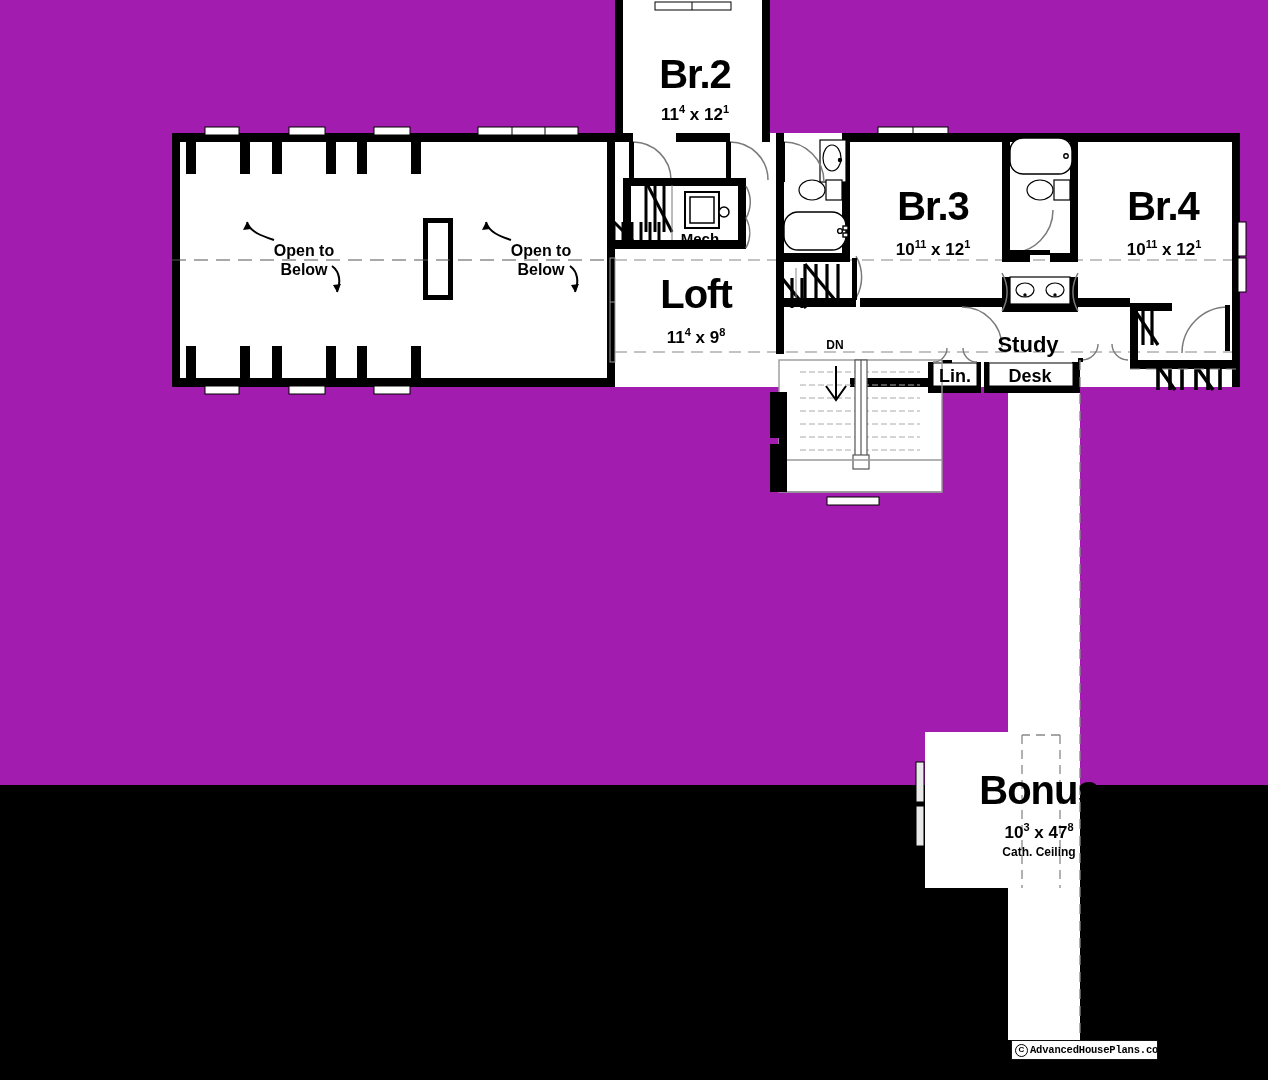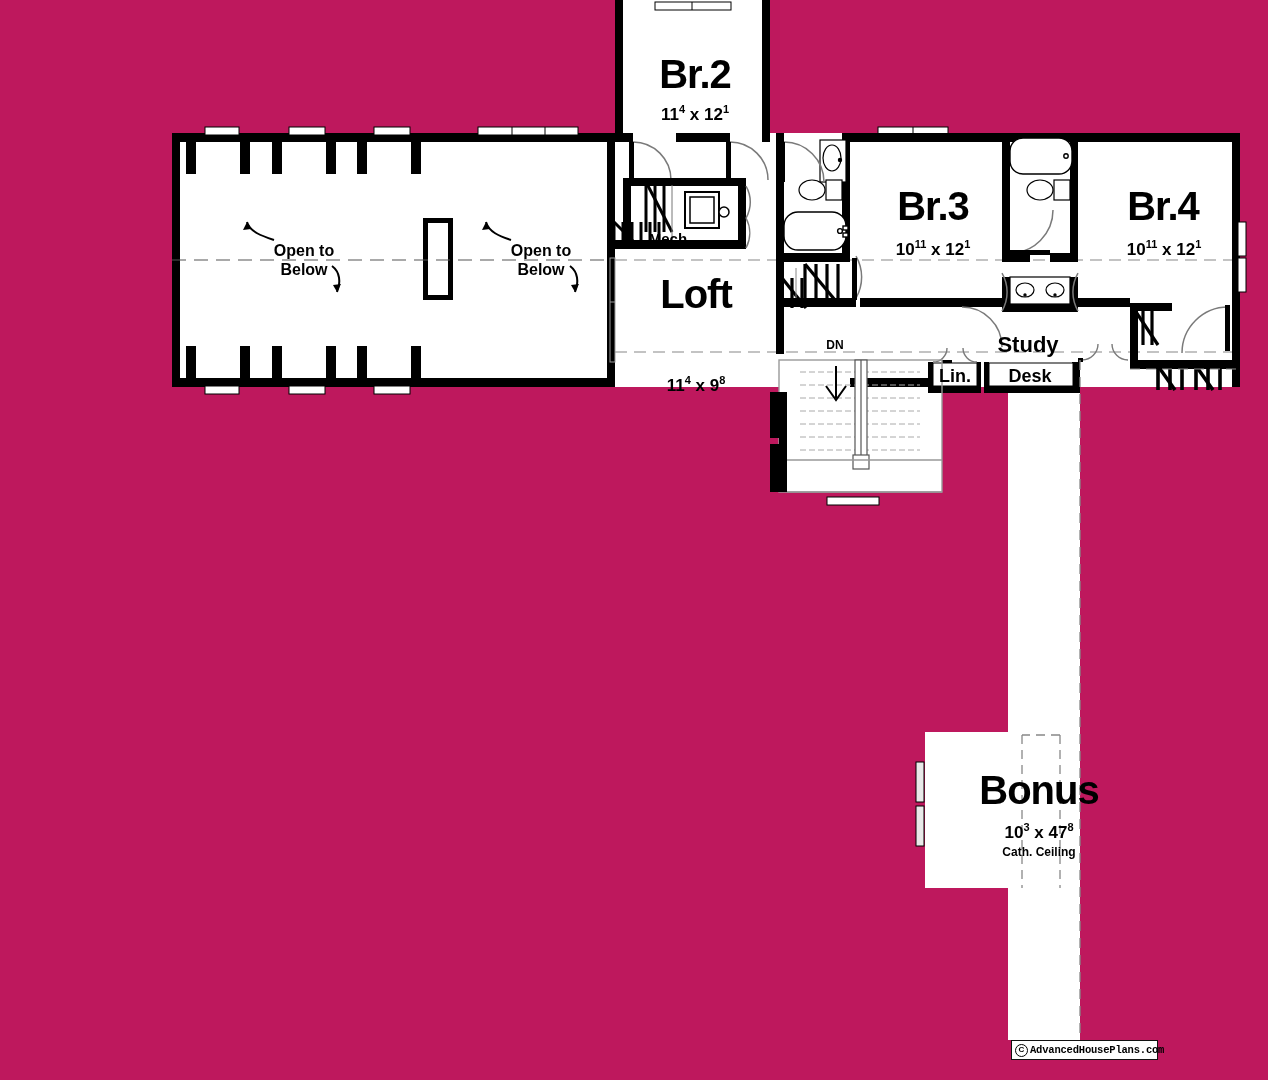--- a/index.html
+++ b/index.html
@@ -1,19 +1,19 @@
 <!DOCTYPE html>
 <html><head>
 <meta charset="utf-8">
 <title>Second Floor Plan</title>
 <style>
   html,body{margin:0;padding:0;background:#000;}
   body{width:1268px;height:1080px;overflow:hidden;
        font-family:"Liberation Sans",sans-serif;}
-  #stage{position:relative;width:1268px;height:1080px;background:#be185d;}
+  #stage{position:relative;width:1268px;height:785px;background:#a21caf;}
   svg.plan{position:absolute;left:0;top:0;width:1268px;height:1080px;}
 
   .wm-mls{
     position:absolute;left:6px;top:1010px;
     color:#ffffff;font-size:32px;font-weight:400;
     font-family:"Liberation Sans",sans-serif;
     letter-spacing:0px;white-space:nowrap;
   }
   .logo-box{
     position:absolute;left:1011px;top:1040px;
@@ -431,27 +431,27 @@
   </svg>
 
   <div class="lbl room-name ctr" style="left:695px;top:52px;">Br.2</div>
   <div class="lbl dim ctr" style="left:695px;top:103px;">
     <span>11</span><sup>4</sup>
     <span>x</span>
     <span>12</span><sup>1</sup>
   </div>
 
   <div class="lbl room-name ctr" style="left:696px;top:272px;">Loft</div>
-  <div class="lbl dim ctr" style="left:696px;top:326px;margin-top:48px;">
+  <div class="lbl dim ctr" style="left:696px;top:326px;">
     <span>11</span><sup>4</sup>
     <span>x</span>
     <span>9</span><sup>8</sup>
   </div>
 
-  <div class="lbl tiny2 ctr" style="left:670px;top:230px;">Mech.</div>
+  <div class="lbl tiny2 ctr" style="left:702px;top:230px;">Mech.</div>
 
   <div class="lbl room-name ctr" style="left:933px;top:184px;">Br.3</div>
   <div class="lbl dim ctr" style="left:933px;top:238px;">
     <span>10</span><sup>11</sup>
     <span>x</span>
     <span>12</span><sup>1</sup>
   </div>
 
   <div class="lbl room-name ctr" style="left:1163px;top:184px;">Br.4</div>
   <div class="lbl dim ctr" style="left:1164px;top:238px;">

